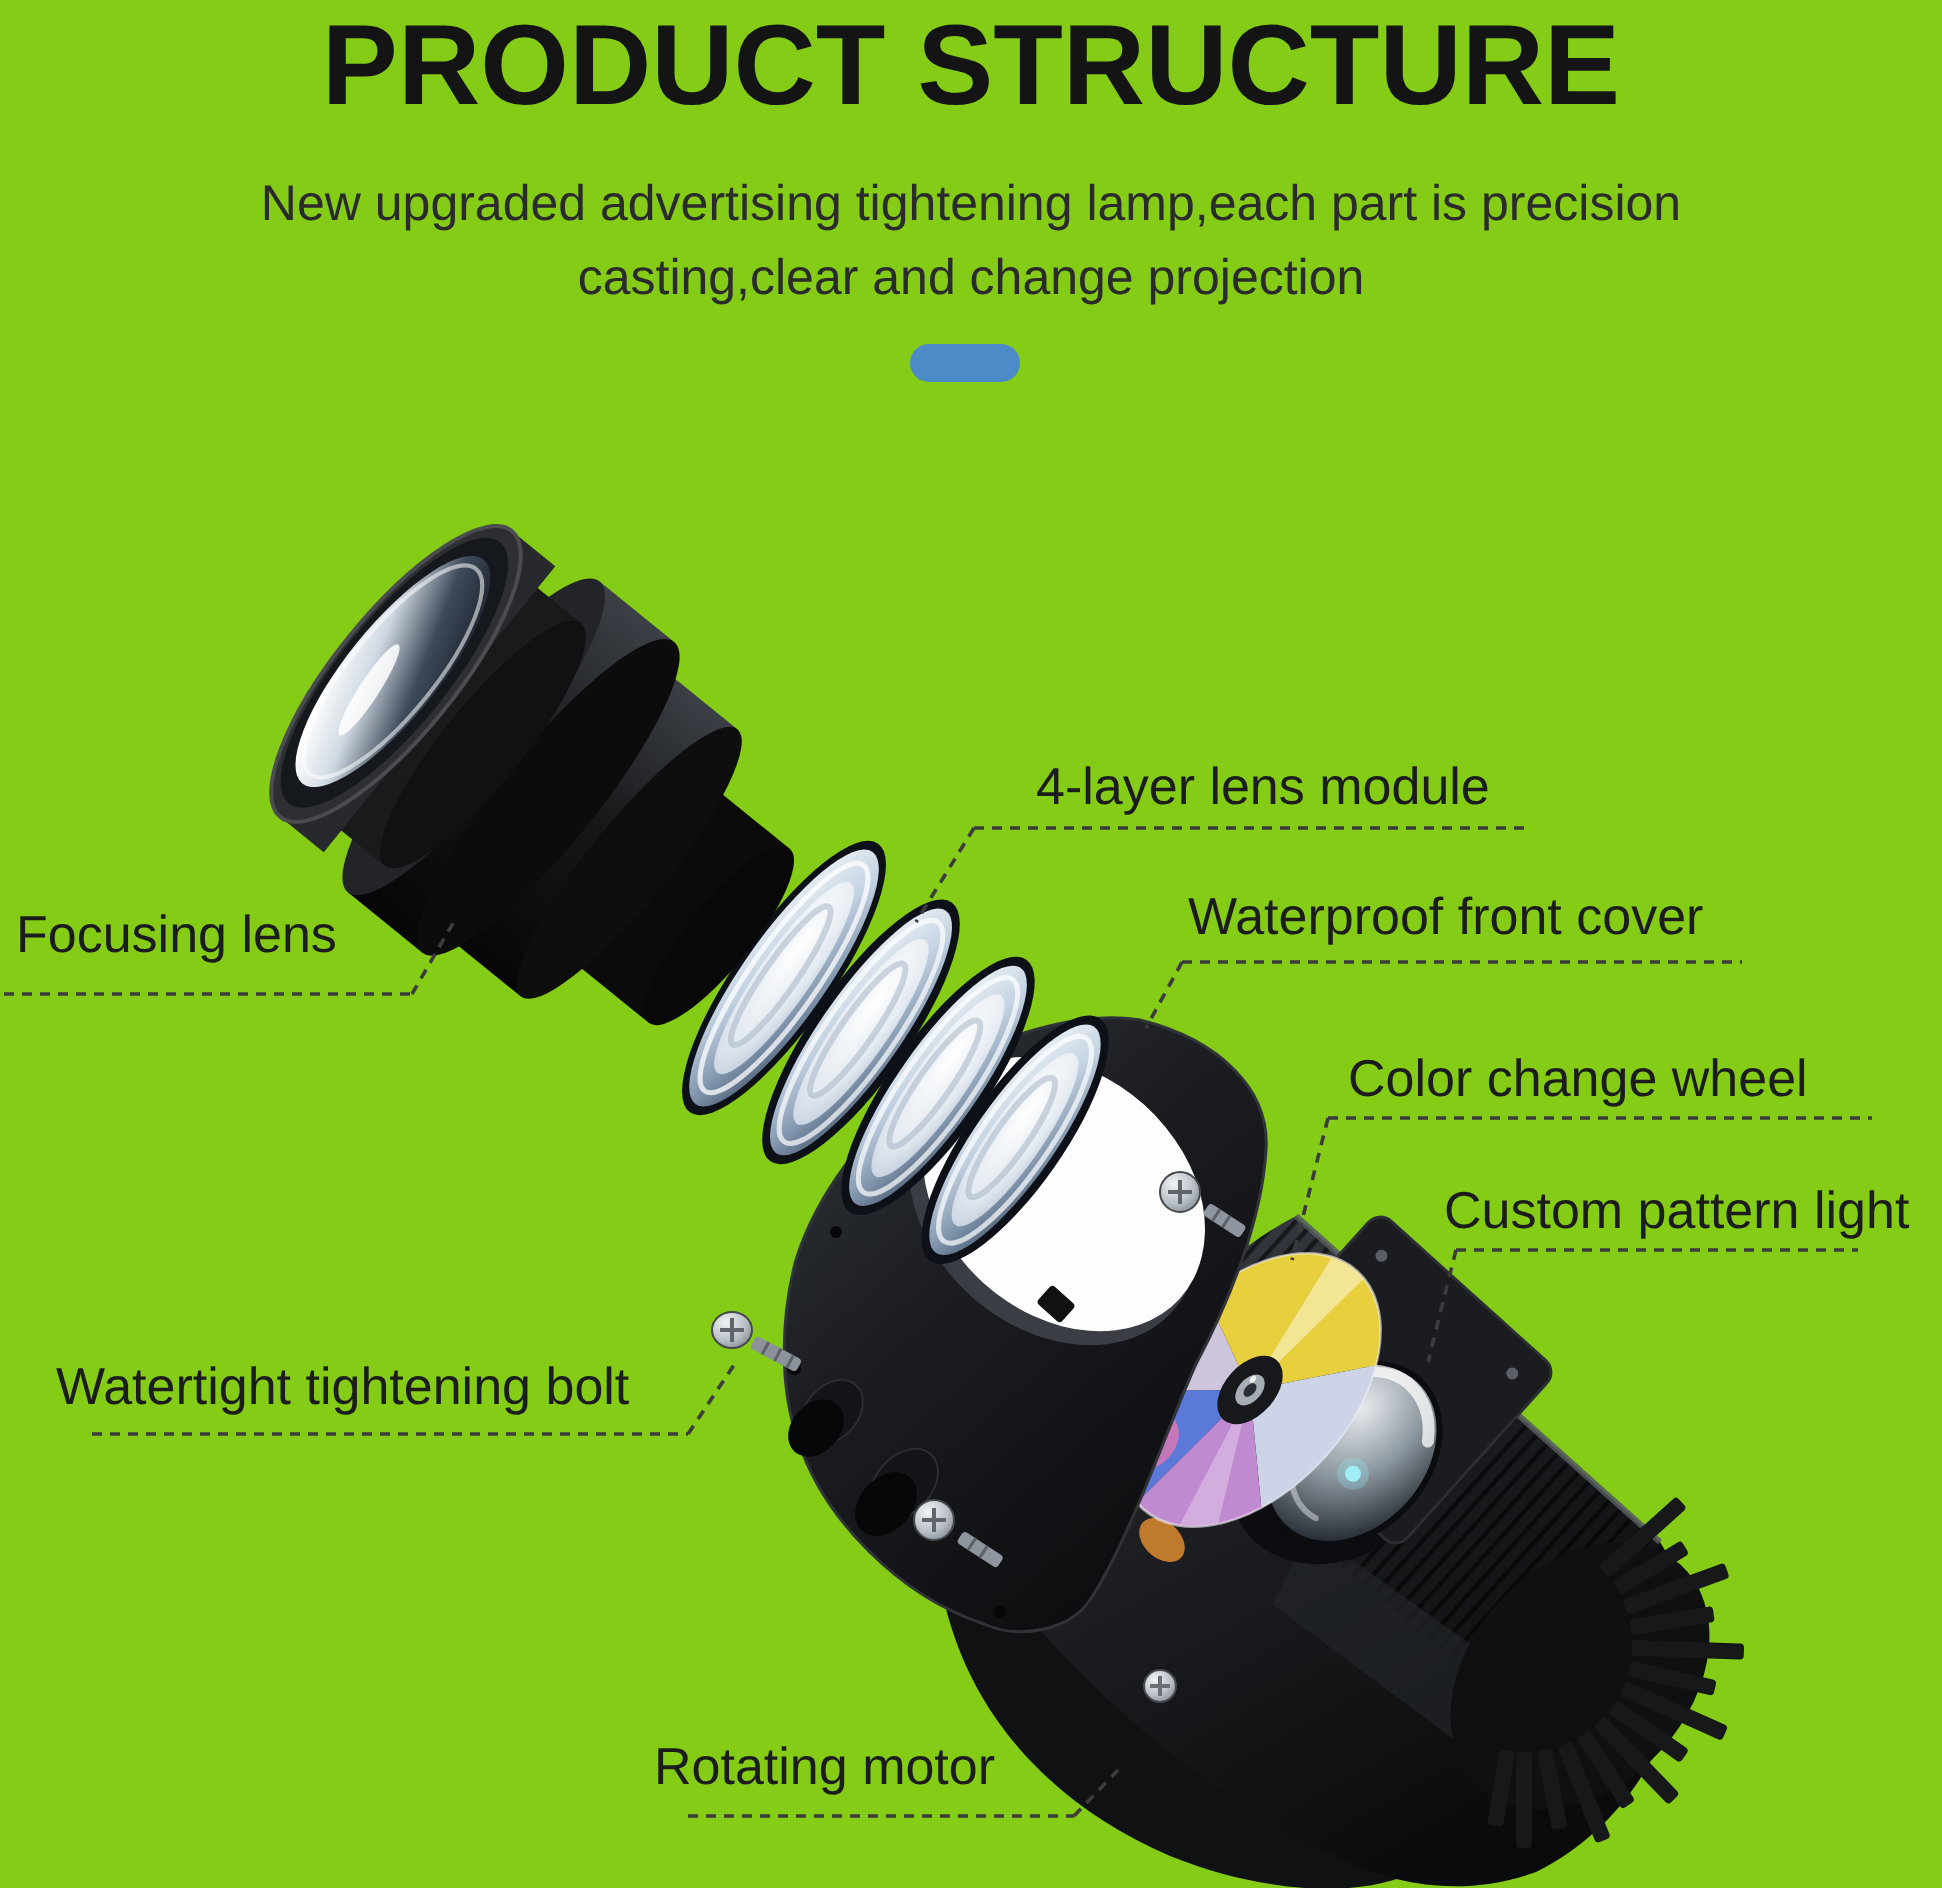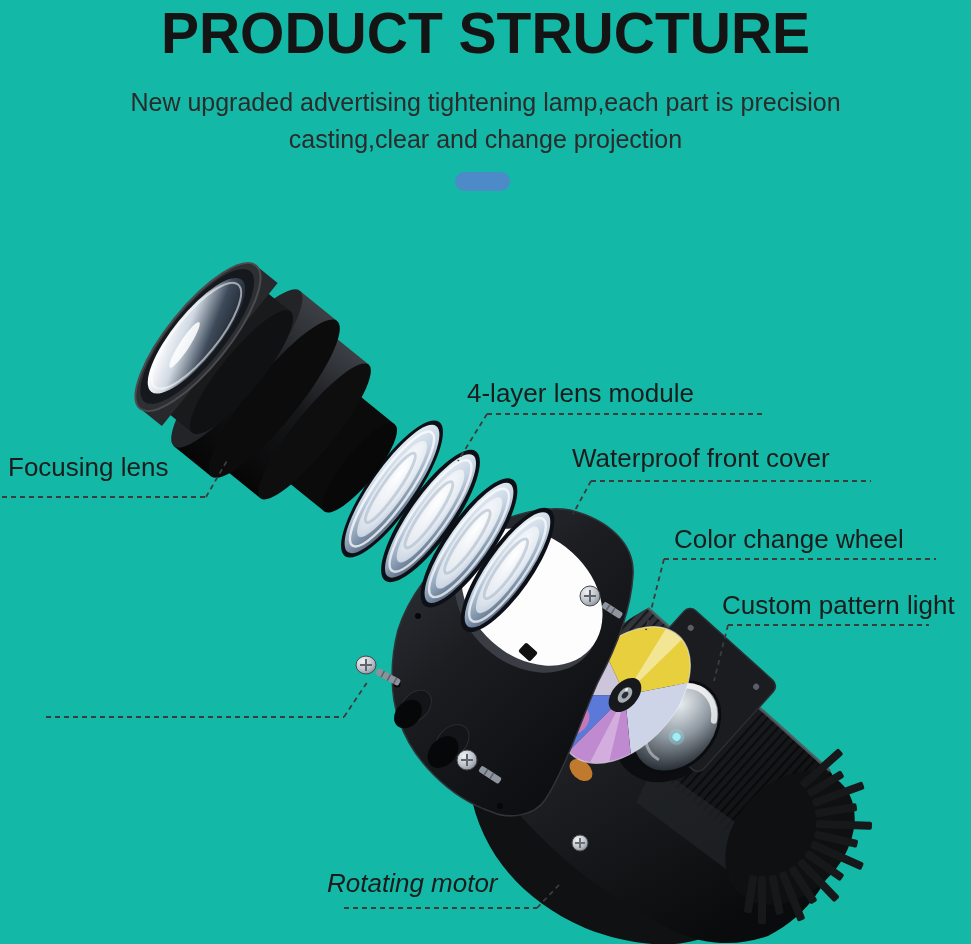--- a/index.html
+++ b/index.html
@@ -1,17 +1,17 @@
 <!DOCTYPE html>
 <html><head>
 <meta charset="utf-8">
 <style>
   html,body{margin:0;padding:0;background:#ffffff;}
   .canvas{
-    position:relative;width:971px;height:944px;background:#14b8a6;overflow:hidden;
+    position:relative;width:971px;height:944px;background:#84cc16;overflow:hidden;
     font-family:"Liberation Sans", sans-serif;
   }
   .page-title{
     position:absolute;top:0px;left:0;width:100%;text-align:center;
     font-size:57px;font-weight:bold;color:#141414;letter-spacing:0px;white-space:nowrap;
   }
   .subtitle{
     position:absolute;top:84px;left:0;width:100%;text-align:center;
     font-size:25px;color:#2b2b2b;line-height:37px;
   }
@@ -293,19 +293,20 @@
           <line x1="344" y1="717" x2="368" y2="681"></line>
       </g>
       <g>
         <line x1="344" y1="908" x2="537" y2="908"></line>
           <line x1="537" y1="908" x2="559" y2="885"></line>
       </g>
     </g>
   </svg>
 
   <div class="part-label" style="left:8px;top:452px;text-align:right;">Focusing lens</div>
-  <div class="part-label" style="left:467px;top:378px;">4-layer lens module</div>
-  <div class="part-label" style="left:572px;top:443px;">Waterproof front cover</div>
+  <div class="part-label" style="left:518px;top:378px;">4-layer lens module</div>
+  <div class="part-label" style="left:594px;top:443px;">Waterproof front cover</div>
   <div class="part-label" style="left:722px;top:590px;">Custom pattern light</div>
   <div class="part-label" style="left:674px;top:524px;">Color change wheel</div>
-  <div class="part-label" style="left:327px;top:868px;font-style:italic;">Rotating motor</div>
+  <div class="part-label" style="left:28px;top:678px;">Watertight tightening bolt</div>
+  <div class="part-label" style="left:327px;top:868px;">Rotating motor</div>
 
 </div>
 
 </body></html>

